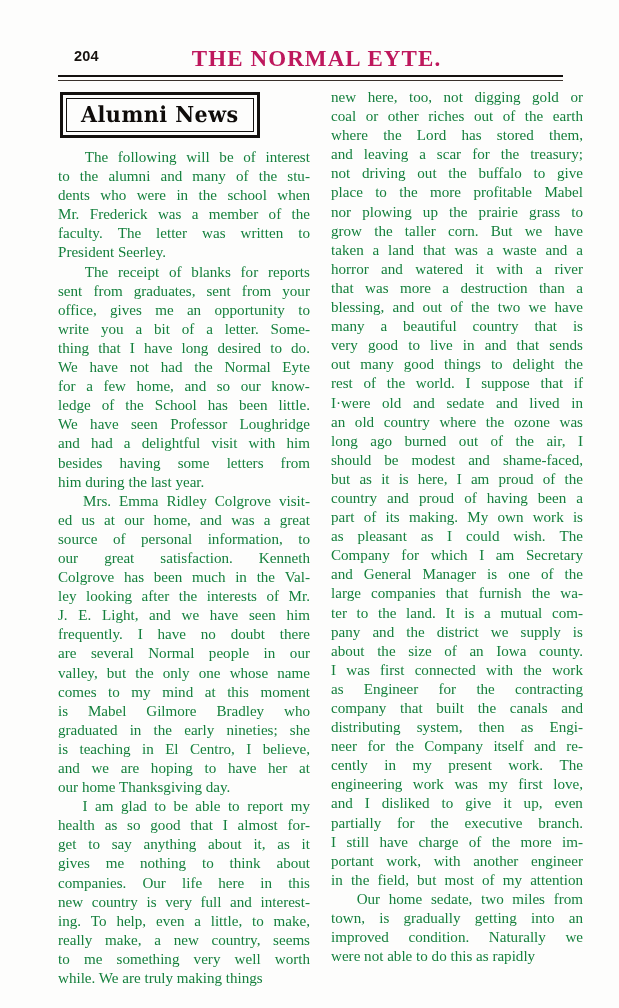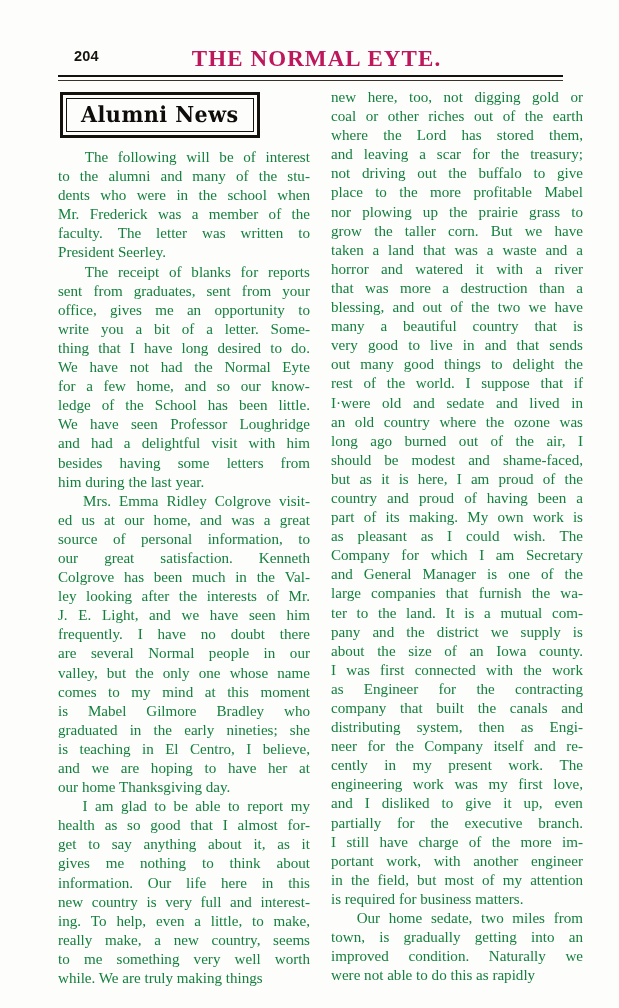--- a/index.html
+++ b/index.html
@@ -464,21 +464,21 @@
       </div>
       <div class="ln j">
         <span>gives</span>
         <span>me</span>
         <span>nothing</span>
         <span>to</span>
         <span>think</span>
         <span>about</span>
       </div>
       <div class="ln j">
-        <span>information.</span>
+        <span>companies.</span>
         <span>Our</span>
         <span>life</span>
         <span>here</span>
         <span>in</span>
         <span>this</span>
       </div>
       <div class="ln j">
         <span>new</span>
         <span>country</span>
         <span>is</span>
@@ -886,21 +886,20 @@
       <div class="ln j">
         <span>in</span>
         <span>the</span>
         <span>field,</span>
         <span>but</span>
         <span>most</span>
         <span>of</span>
         <span>my</span>
         <span>attention</span>
       </div>
-      <div class="ln">is required for business matters.</div>
       <div class="ln j">
         <span class="ind"></span>
         <span>Our</span>
         <span>home</span>
         <span>sedate,</span>
         <span>two</span>
         <span>miles</span>
         <span>from</span>
       </div>
       <div class="ln j">

